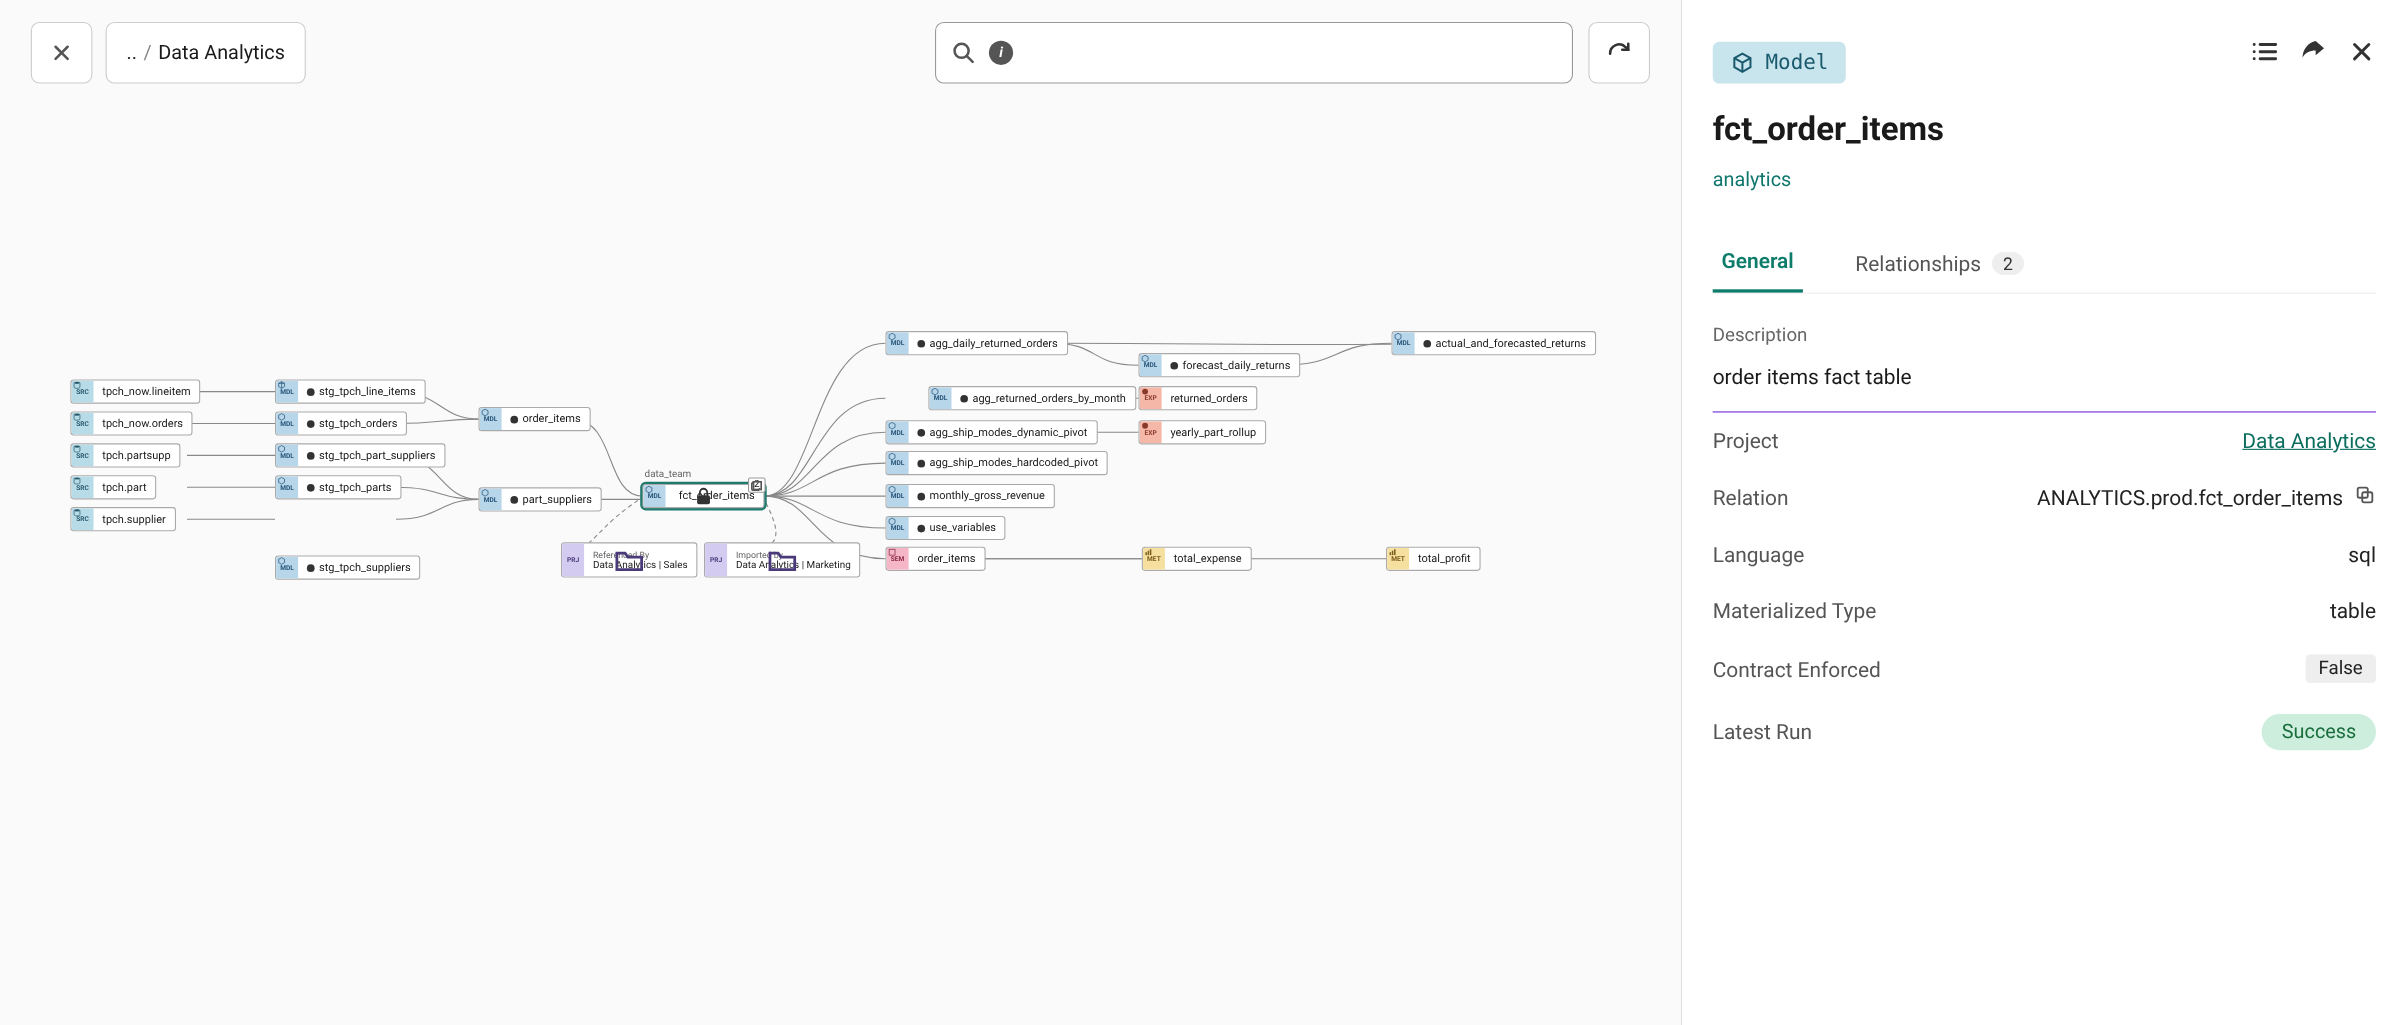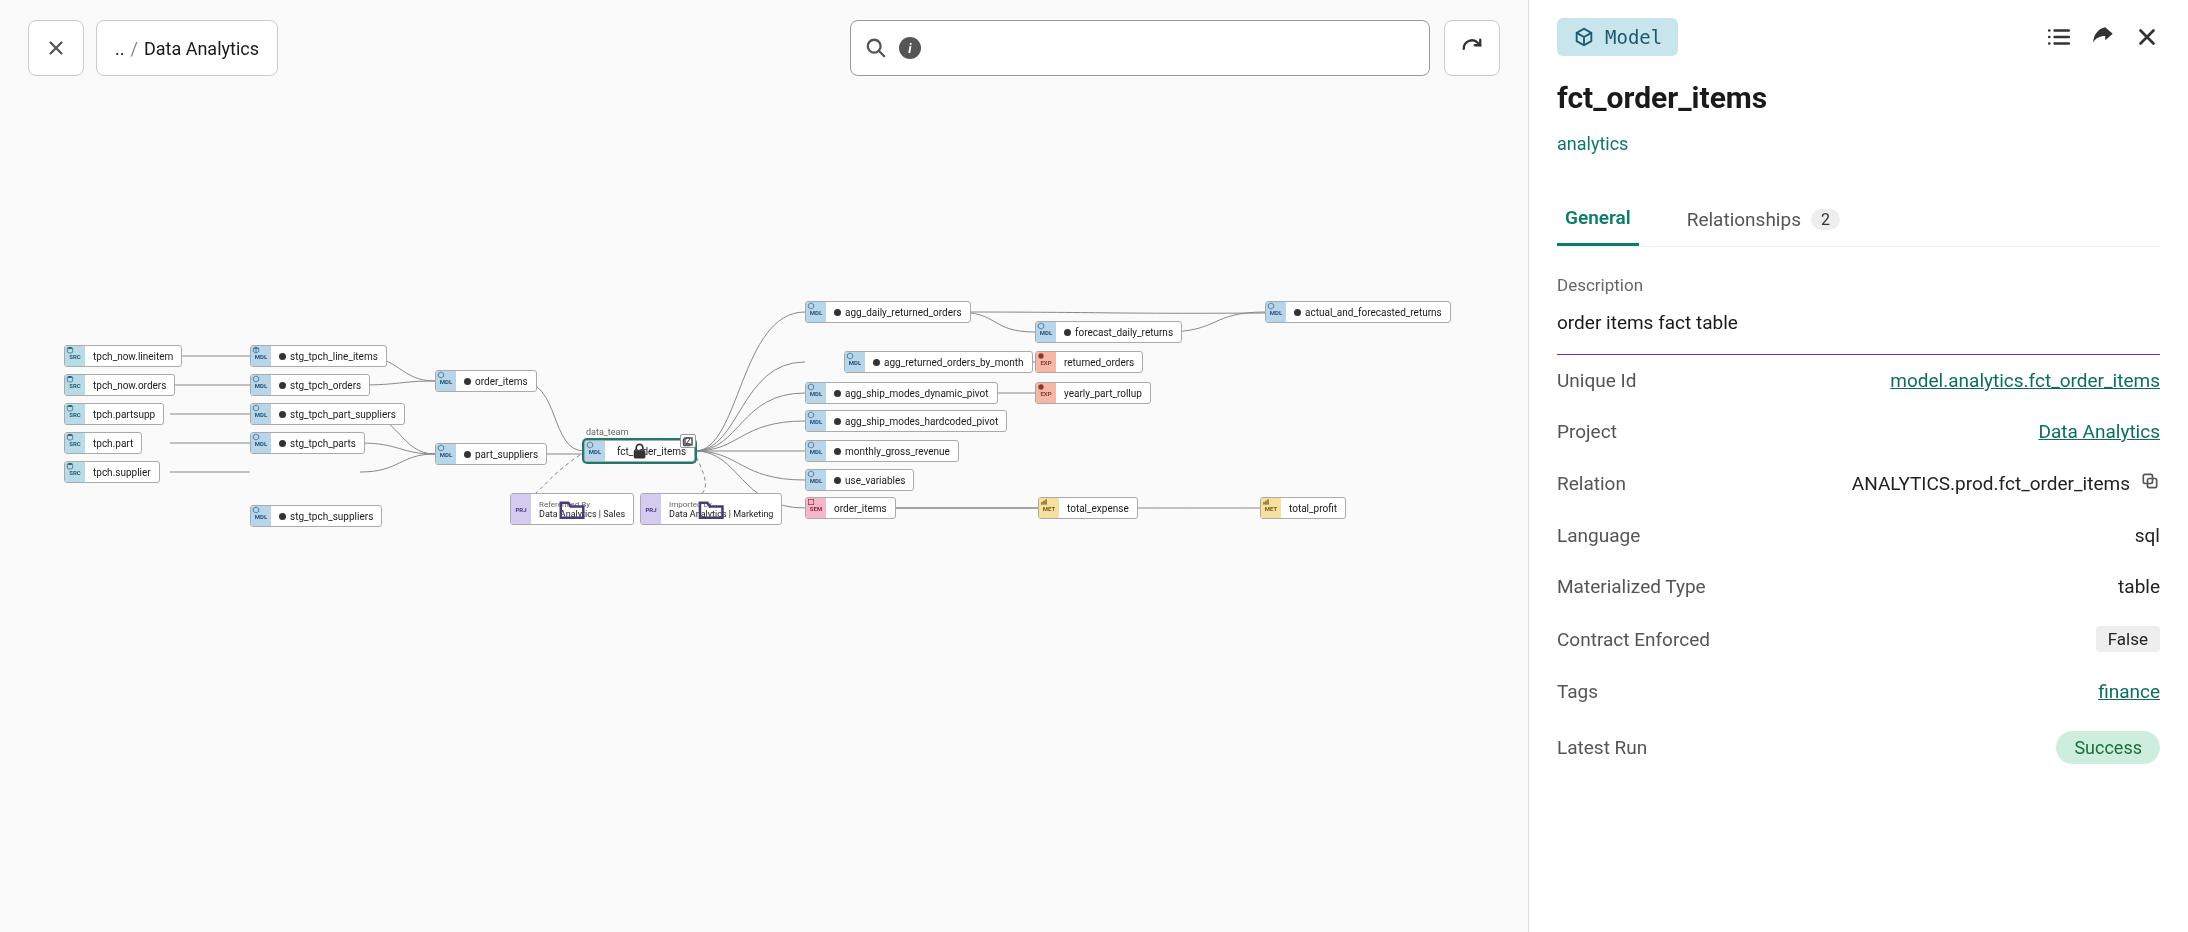--- a/index.html
+++ b/index.html
@@ -30,21 +30,21 @@
 .tag-PRJ { background: #d4ccf0; color: #4a3a7a; }
 .ref-box { position: absolute; border: 1px solid #aaa; border-radius: 3px; background: #fff; font-size: 9px; display: flex; height: 32px; }
 .ref-box .tag { width: 20px; display: flex; flex-direction: column; align-items: center; justify-content: center; font-size: 6px; font-weight: bold; }
 .ref-box .body { padding: 2px 8px; display: flex; flex-direction: column; justify-content: center; }
 .ref-box .body .lbl { color: #666; font-size: 8px; }
 .group-label { position: absolute; font-size: 9px; color: #666; }
 .group-count { position: absolute; width: 16px; height: 14px; border: 1px solid #999; border-radius: 2px; background: #fff; font-size: 9px; display: flex; align-items: center; justify-content: center; }
 .lock-icon { display: inline-flex; }
 .sidebar { width: 660px; border-left: 1px solid #ddd; background: #fff; display: flex; flex-direction: column; padding: 18px 28px 0; }
 .side-top { display: flex; align-items: center; }
-.badge { display: inline-flex; align-items: center; gap: 10px; background: #c8e4ec; color: #1a5a6e; padding: 8px 16px; border-radius: 6px; font-family: ui-monospace, monospace; font-size: 19px; font-weight: 500; }
+.badge { display: inline-flex; align-items: center; gap: 10px; background: #c8e4ec; color: #1a5a6e; padding: 8px 16px; border-radius: 6px; font-family: ui-monospace, monospace; font-size: 19px; font-weight: 500; margin-top: 20px; }
 .side-actions { margin-left: auto; display: flex; gap: 18px; color: #555; }
 .side-actions > * { cursor: pointer; }
 .panel-title { font-size: 30px; font-weight: 700; margin-top: 24px; }
 .panel-sub { font-size: 18px; color: #0f766e; margin-top: 18px; }
 .tabs { display: flex; gap: 40px; margin-top: 42px; border-bottom: 1px solid #eee; }
 .tab { padding: 10px 8px 14px; font-size: 19px; color: #555; cursor: pointer; display: flex; align-items: center; gap: 10px; }
 .tab.active { color: #0e7c6b; font-weight: 600; border-bottom: 3px solid #0e7c6b; }
 .count-chip { background: #eee; border-radius: 999px; padding: 1px 10px; font-size: 16px; color: #333; }
 .section-label { color: #666; font-size: 17px; margin-top: 28px; }
 .desc-text { font-size: 19px; margin-top: 16px; padding-bottom: 20px; border-bottom: 1px solid #6d28d9; }
@@ -512,26 +512,20 @@
       <div class="tab">
         <span>Relationships</span>
         <span class="count-chip">2</span>
       </div>
     </div>
 
     <div class="section-label">Description</div>
     <div class="desc-text">order items fact table</div>
 
     <div class="kv">
-        <span class="k">Unique Id</span>
-        <span class="v">
-          <a>model.analytics.fct_order_items</a>
-        </span>
-      </div>
-    <div class="kv">
         <span class="k">Project</span>
         <span class="v">
           <a>Data Analytics</a>
         </span>
       </div>
     <div class="kv">
         <span class="k">Relation</span>
         <span class="v">
           <span>ANALYTICS.prod.fct_order_items</span>
           <span class="copy-icon"><svg width="20" height="20" viewBox="0 0 24 24" fill="none" stroke="#555" stroke-width="2">
@@ -548,25 +542,19 @@
         <span class="k">Materialized Type</span>
         <span class="v">table</span>
       </div>
     <div class="kv">
         <span class="k">Contract Enforced</span>
         <span class="v">
           <span class="chip-false">False</span>
         </span>
       </div>
     <div class="kv">
-        <span class="k">Tags</span>
-        <span class="v">
-          <a>finance</a>
-        </span>
-      </div>
-    <div class="kv">
         <span class="k">Latest Run</span>
         <span class="v">
           <span class="chip-success">Success</span>
         </span>
       </div>
   </div>
 </div>
 
 </body></html>

